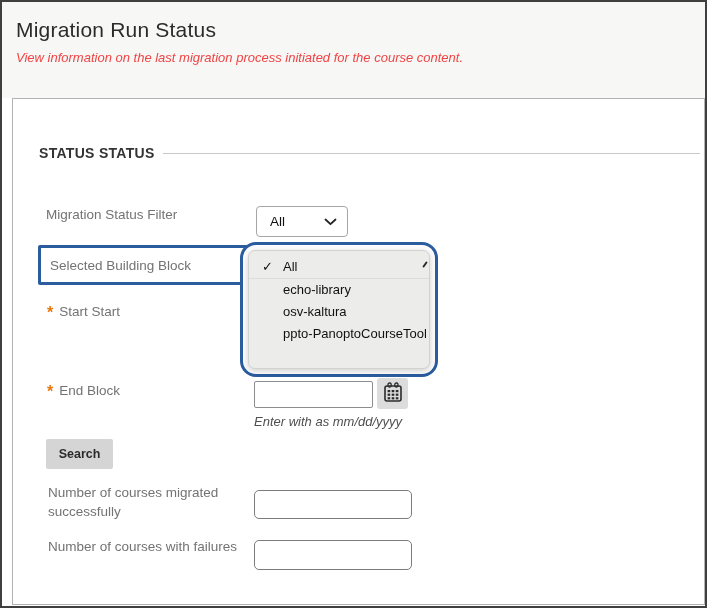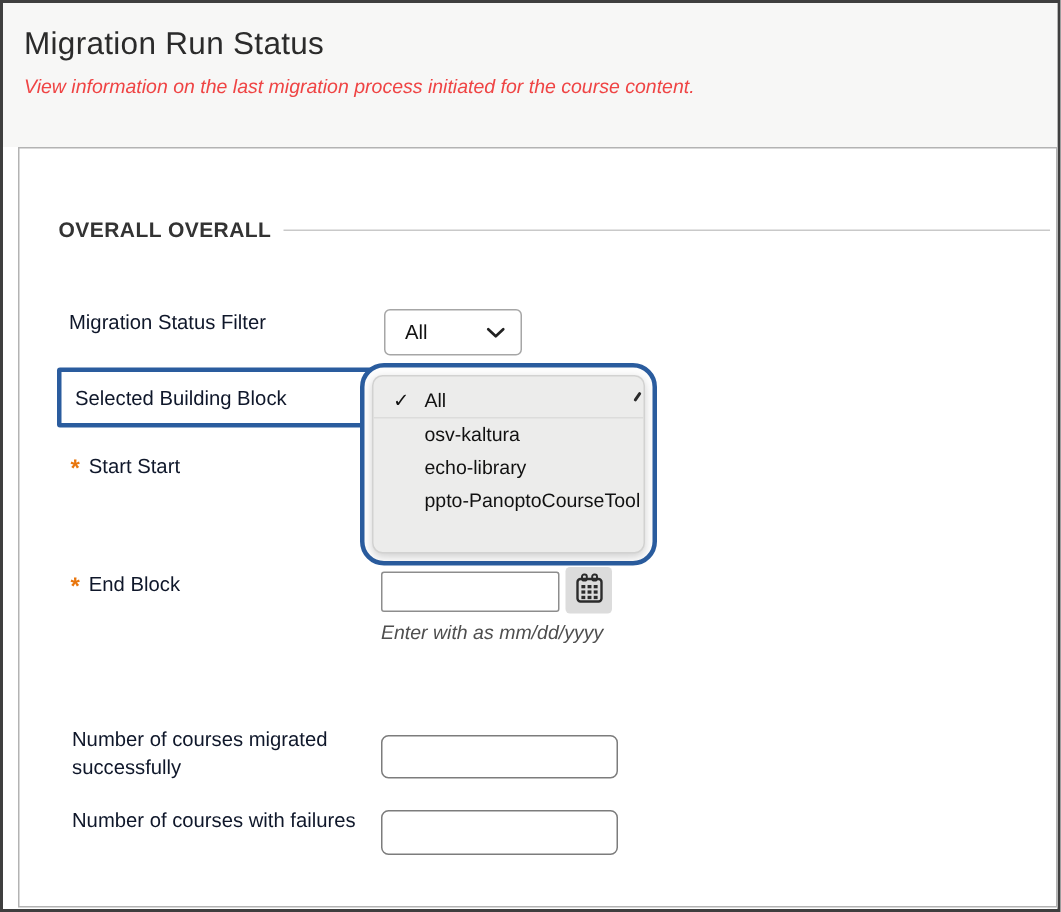--- a/index.html
+++ b/index.html
@@ -32,21 +32,21 @@
   .section-head {
     position: absolute; left: 26px; right: 4px; top: 46px;
     display: flex; align-items: center; gap: 8px;
   }
   .section-head .heading {
     font-size: 14px; font-weight: bold; color: #333333; letter-spacing: .3px;
     white-space: nowrap;
   }
   .section-head .rule { flex: 1; height: 1px; background: #c9c9c9; }
 
-  .form-label { font-size: 13.5px; color: #0f172a; }
+  .form-label { font-size: 13.5px; color: #737373; }
 
   .row1-label { position: absolute; left: 33px; top: 108px; }
   .select-box {
     position: absolute; left: 243px; top: 107px; width: 92px; height: 31px;
     background: #fff; border: 1px solid #a6a6a6; border-radius: 4px;
     display: flex; align-items: center; padding: 0 10px 0 13px;
     font-size: 13.5px; color: #111; cursor: default;
   }
   .select-box .chev { margin-left: auto; display: flex; align-items: center; }
 
@@ -126,21 +126,21 @@
 <body>
 
 <div class="header">
   <div class="page-title">Migration Run Status</div>
   <div class="page-subtitle">View information on the last migration process initiated for the course content.</div>
 </div>
 
 <div class="panel">
 
   <div class="section-head">
-    <span class="heading">OVERALL OVERALL</span>
+    <span class="heading">STATUS STATUS</span>
     <span class="rule"></span>
   </div>
 
   <div class="form-label row1-label">Migration Status Filter</div>
   <div class="select-box">
     <span>All</span>
     <span class="chev">
       <svg width="13" height="8" viewBox="0 0 13 8">
           <path d="M1.5 1.5 L6.5 6.2 L11.5 1.5" fill="none" stroke="#222" stroke-width="1.8" stroke-linecap="round" stroke-linejoin="round"></path>
         </svg>
@@ -151,24 +151,24 @@
     <span class="form-label">Selected Building Block</span>
   </div>
 
   <div class="menu-ring">
     <div class="menu">
       <div class="menu-item first">
         <span class="check">✓</span>
         <span>All</span>
       </div>
       <div class="menu-item">
+        <span>echo-library</span>
+      </div>
+      <div class="menu-item">
         <span>osv-kaltura</span>
-      </div>
-      <div class="menu-item">
-        <span>echo-library</span>
       </div>
       <div class="menu-item">
         <span>ppto-PanoptoCourseTool</span>
       </div>
     </div>
   </div>
   <div class="chev-remnant"></div>
 
   <div class="start-row">
     <span class="req-mark">*</span><span class="form-label">Start Start</span>
@@ -193,20 +193,21 @@
             <rect x="13.8" y="12.6" width="2.6" height="2.2"></rect>
           <rect x="5.6" y="16.2" width="2.6" height="2.2"></rect>
             <rect x="9.7" y="16.2" width="2.6" height="2.2"></rect>
             <rect x="13.8" y="16.2" width="2.6" height="2.2"></rect>
         </g>
       </svg>
     </span>
   </button>
   <div class="hint">Enter with as mm/dd/yyyy</div>
 
+  <button class="search-btn">Search</button>
 
   <div class="form-label migrated-label">Number of courses migrated successfully</div>
   <input class="migrated-input" type="text" value="" style="">
 
   <div class="form-label failures-label">Number of courses with failures</div>
   <input class="failures-input" type="text" value="" style="">
 
 </div>
 
 </body></html>

